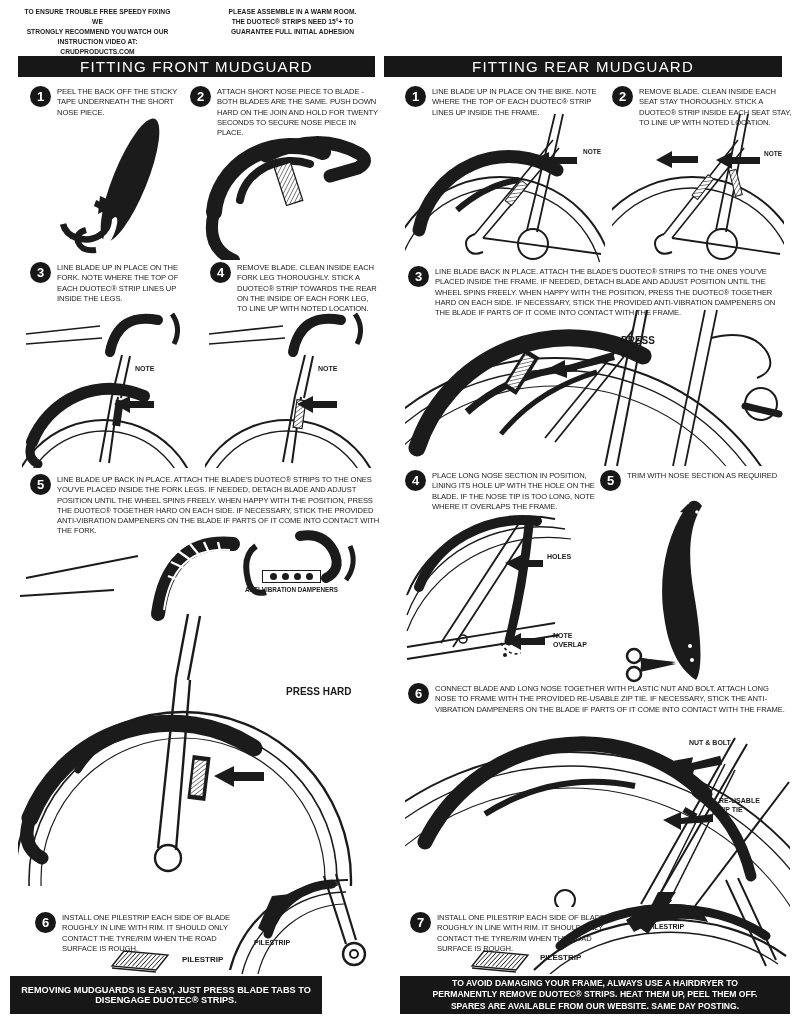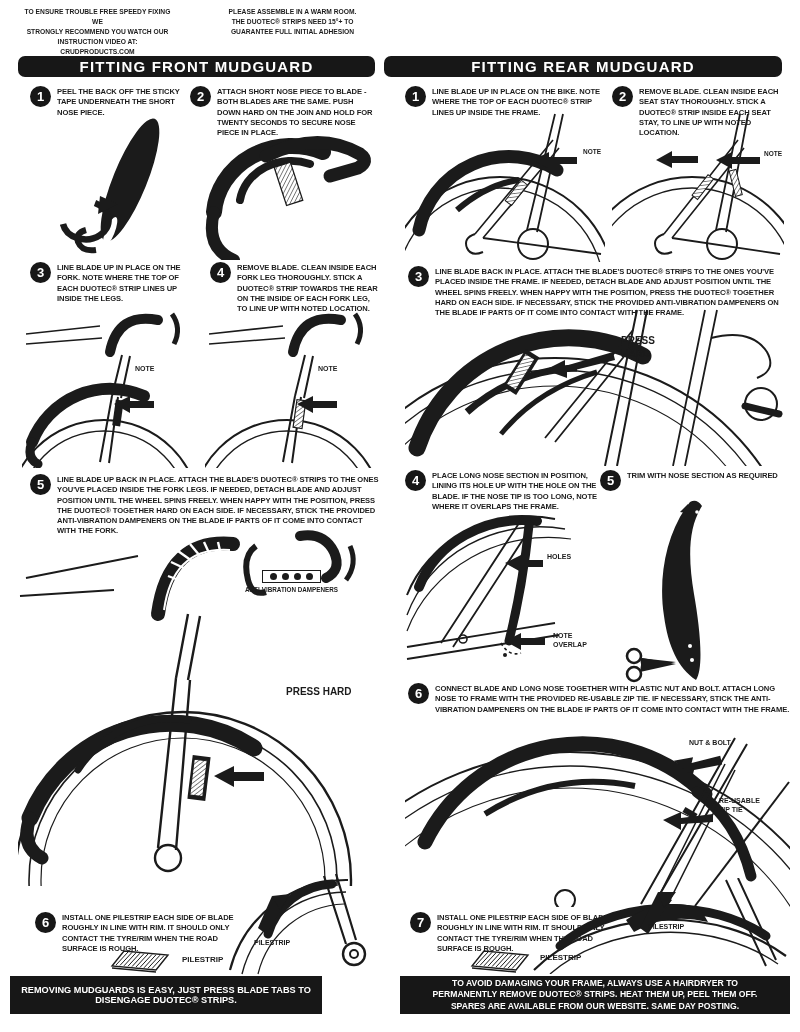--- a/index.html
+++ b/index.html
@@ -1,24 +1,24 @@
 <!DOCTYPE html>
 <html><head>
 <meta charset="utf-8">
 <style>
   html,body{margin:0;padding:0;background:#fff;}
   .page{position:relative;width:800px;height:1032px;background:#fff;overflow:hidden;
         font-family:"Liberation Sans",sans-serif;color:#1b1b1b;}
   .note{position:absolute;font-weight:bold;text-align:center;line-height:1.5;}
-  .band{position:absolute;background:#171717;color:#fff;font-weight:bold;text-align:center;
-        letter-spacing:1.2px;font-size:15px;line-height:21px;height:21px;border-radius:7px;}
+  .band{position:absolute;background:#171717;color:#fff;font-weight:normal;text-align:center;
+        letter-spacing:1.2px;font-size:15px;line-height:21px;height:21px;}
   .step{position:absolute;display:flex;gap:6px;align-items:flex-start;}
   .num{width:21px;height:21px;border-radius:50%;background:#171717;color:#fff;display:flex;
        align-items:center;justify-content:center;font-size:13px;font-weight:bold;flex:none;}
-  .stext{font-size:7.6px;font-weight:bold;line-height:1.35;letter-spacing:-0.1px;padding-top:1px;}
+  .stext{font-size:7.6px;font-weight:normal;line-height:1.35;letter-spacing:-0.1px;padding-top:1px;}
   .illus{position:absolute;}
   .lbl{position:absolute;font-weight:bold;font-size:7px;white-space:nowrap;line-height:1.3;}
   .lbl2{position:absolute;font-weight:bold;font-size:7px;line-height:1.3;}
   .footer{position:absolute;background:#171717;color:#fff;font-weight:bold;display:flex;
           flex-direction:column;justify-content:center;text-align:center;}
   .damp{position:absolute;text-align:center;}
   .dampbox{border:1.5px solid #1b1b1b;display:inline-flex;gap:5px;padding:2px 7px;background:#fff;}
   .dot{width:7px;height:7px;border-radius:50%;background:#1b1b1b;}
   .damplbl{font-weight:bold;font-size:6.3px;margin-top:2px;white-space:nowrap;}
   svg{display:block;}

